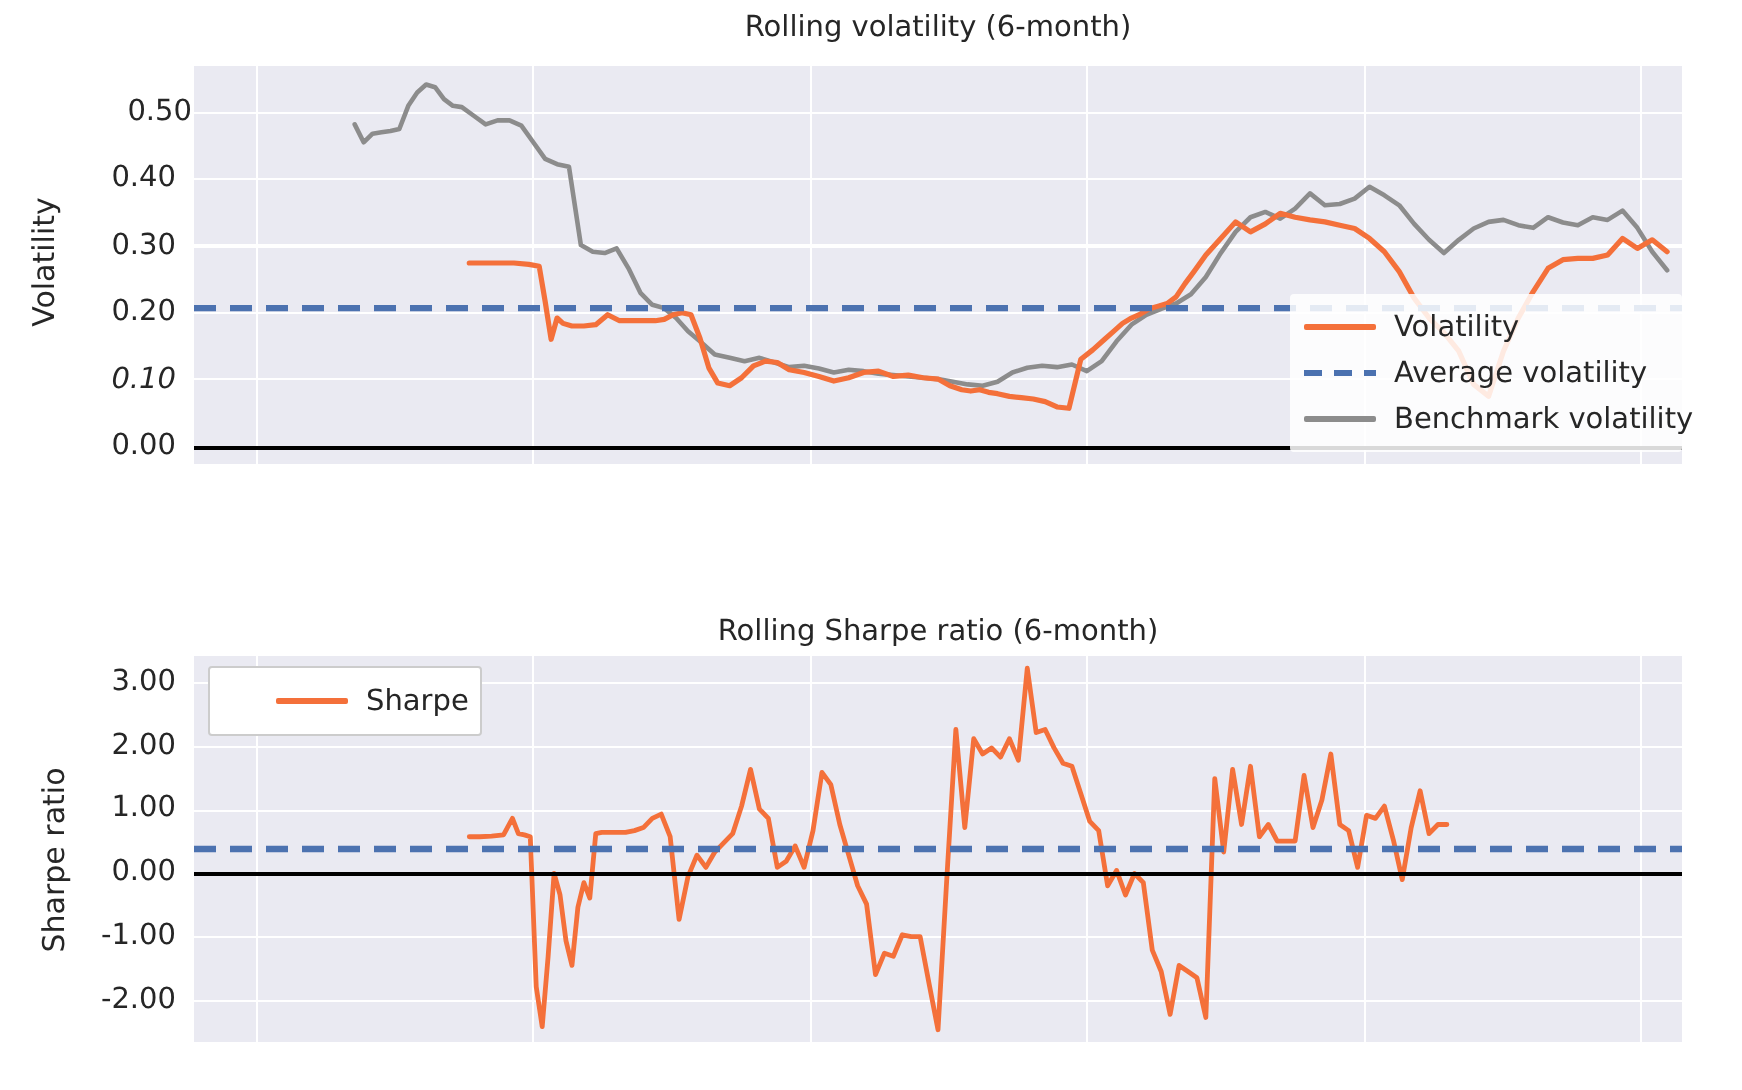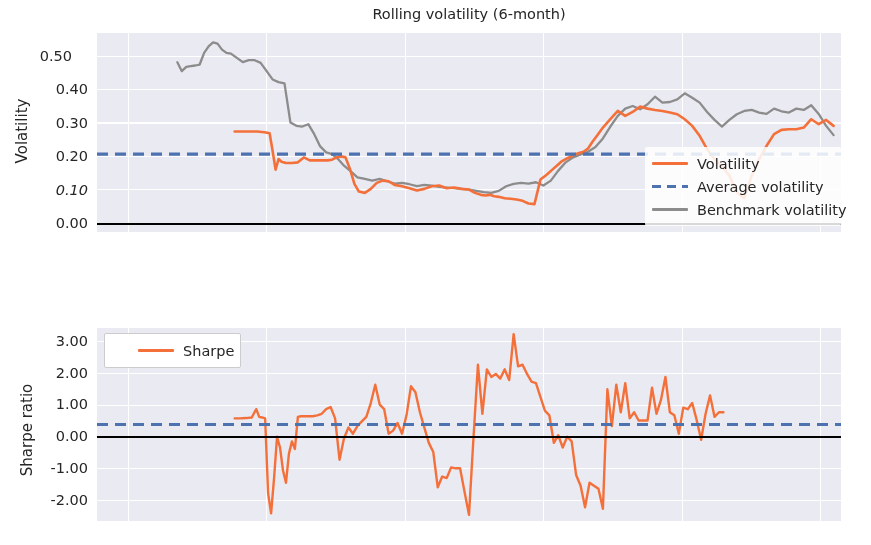--- a/index.html
+++ b/index.html
@@ -125,21 +125,21 @@
 <body>
 
 <div class="figure">
 
   <div class="panel" style="left:0;top:0;width:871px;height:270px;">
 
     <div class="chart-title" style="left:97px;top:6px;width:744px;">Rolling volatility (6-month)</div>
 
     <div class="ylabel" style="left:-48px;top:121px;width:140px;height:20px;line-height:20px;">Volatility</div>
 
-    <div class="ytick-label" style="top:56px;width:48px;left:24px;">0.50</div>
+    <div class="ytick-label" style="top:56px;width:48px;left:48px;">0.50</div>
     <div class="ytick-label" style="top:89px;width:48px;left:40px;">0.40</div>
     <div class="ytick-label" style="top:123px;width:48px;left:40px;">0.30</div>
     <div class="ytick-label" style="top:156px;width:48px;left:40px;">0.20</div>
     <div class="ytick-label" style="top:190px;width:48px;left:40px;font-style:italic;">0.10</div>
     <div class="ytick-label" style="top:223px;width:48px;left:40px;">0.00</div>
 
     <div class="axes" style="left:97px;top:33px;width:744px;height:199px;">
 
       <div class="gridline-h" style="top:22.6px;"></div>
       <div class="gridline-h" style="top:56.0px;"></div>
@@ -181,20 +181,21 @@
         <span class="legend-swatch">
           <span class="bar" style="background:#8c8c8c;"></span>
         </span>
         <span class="legend-label">Benchmark volatility</span>
       </div>
     </div>
   </div>
 
   <div class="panel" style="left:0;top:280px;width:871px;height:265px;">
 
+    <div class="chart-title" style="left:97px;top:28px;width:744px;">Rolling Sharpe ratio (6-month)</div>
 
     <div class="ylabel" style="left:-53px;top:140px;width:160px;height:20px;line-height:20px;">Sharpe ratio</div>
 
     <div class="ytick-label" style="top:61px;width:62px;left:26px;">3.00</div>
     <div class="ytick-label" style="top:93px;width:62px;left:26px;">2.00</div>
     <div class="ytick-label" style="top:124px;width:62px;left:26px;">1.00</div>
     <div class="ytick-label" style="top:156px;width:62px;left:26px;">0.00</div>
     <div class="ytick-label" style="top:188px;width:62px;left:26px;">-1.00</div>
     <div class="ytick-label" style="top:220px;width:62px;left:26px;">-2.00</div>
 

